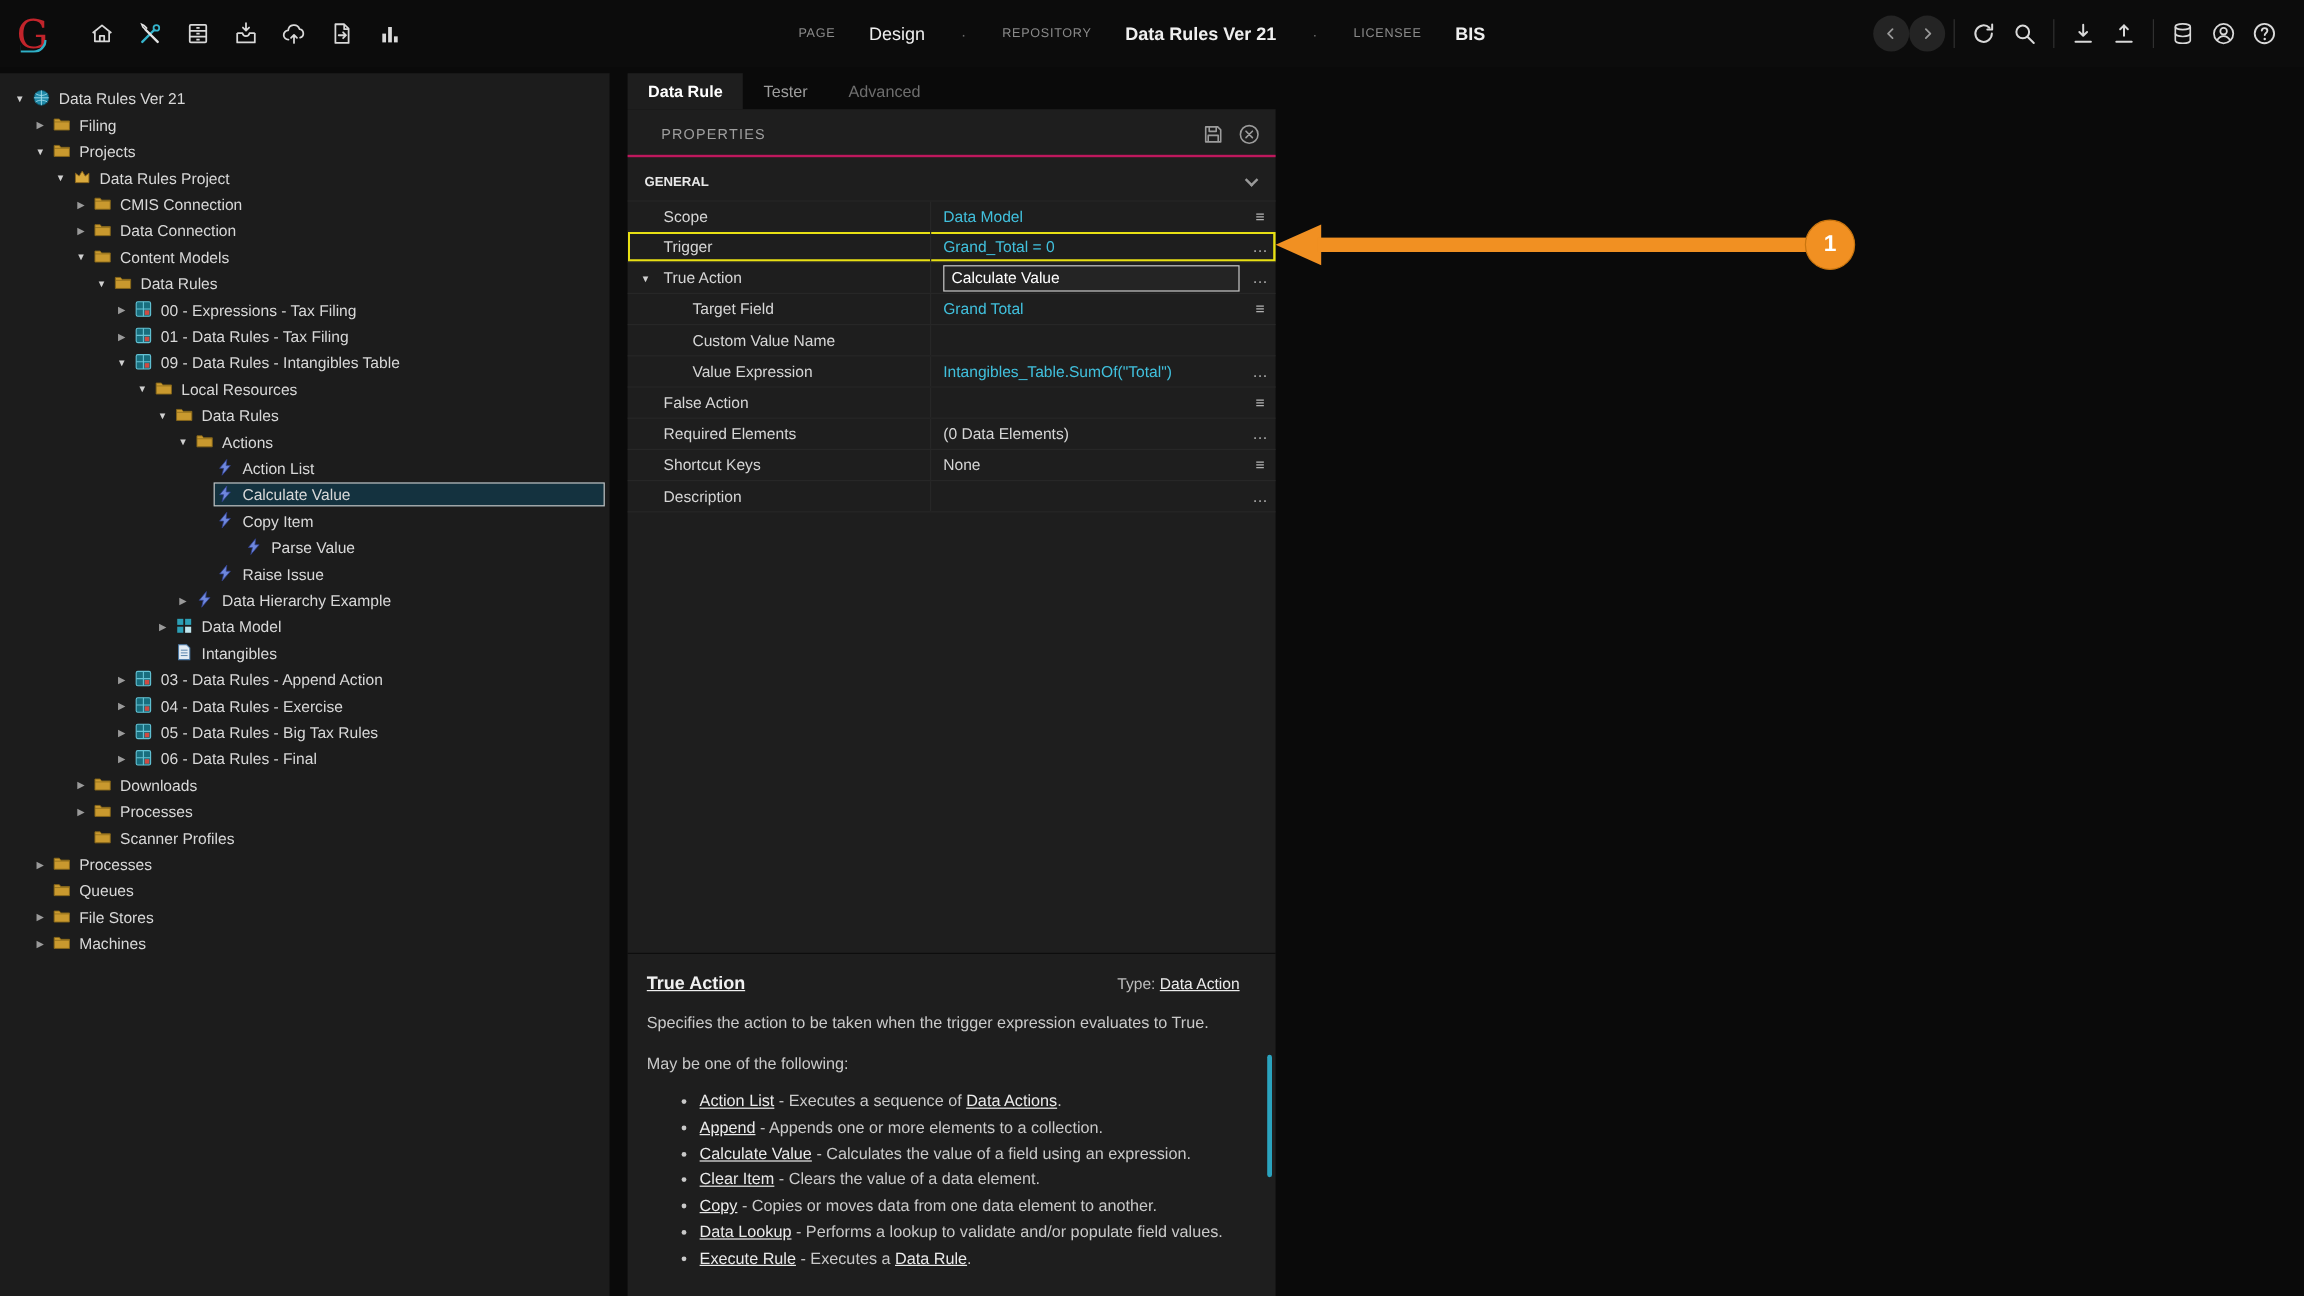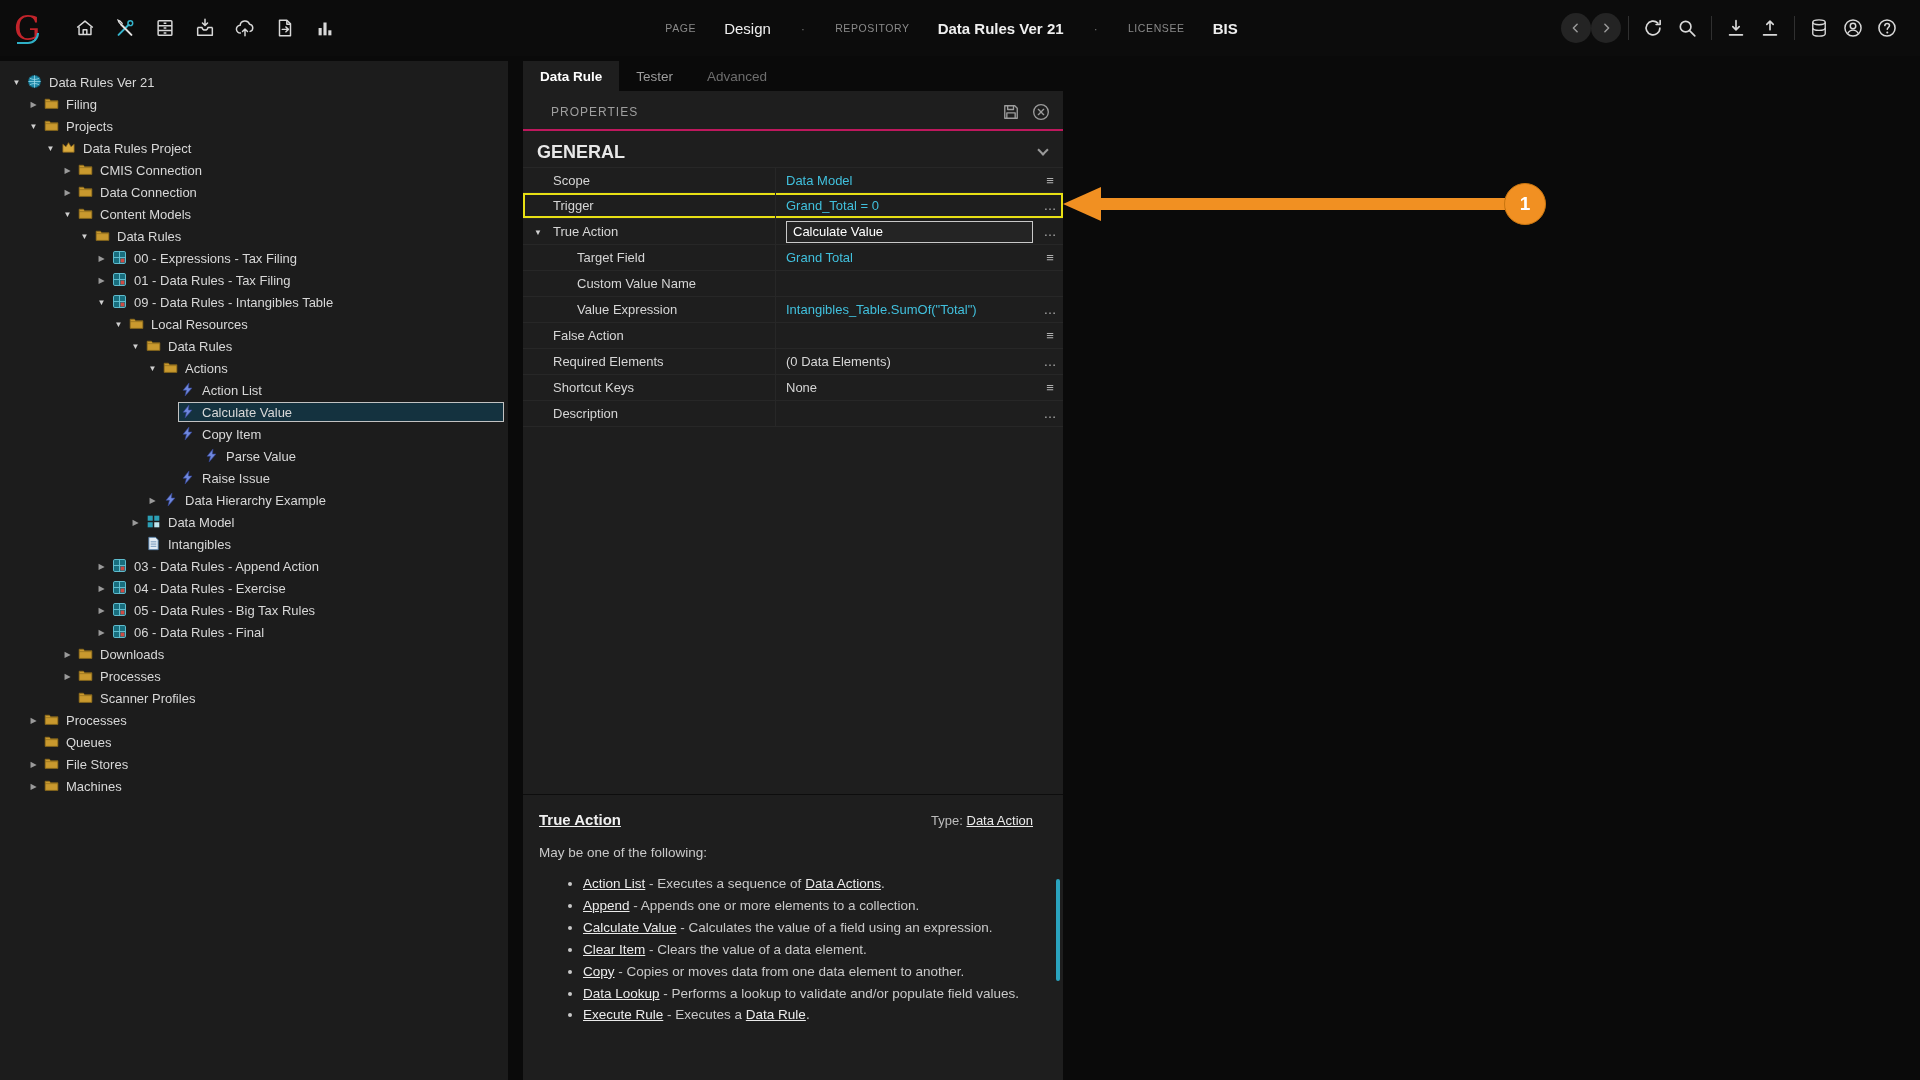--- a/index.html
+++ b/index.html
@@ -51,21 +51,21 @@
   .tab.muted { color:#6e6e6e; }
   .panel-body { flex:1; background:#1e1e1e; display:flex; flex-direction:column; position:relative; }
   .props-header { height:36px; margin-top:4px; flex:none; display:flex; align-items:center;
                   justify-content:space-between; padding:0 12px 0 28px; border-bottom:2px solid #be185d; }
   .props-title { font-size:12px; letter-spacing:1px; color:#9f9f9f; }
   .hdr-icons { display:flex; gap:10px; }
   .hdr-icon { width:20px; height:20px; cursor:pointer; }
   .hdr-icon svg { width:20px; height:20px; }
   .section-row { height:30px; margin-top:6px; flex:none; display:flex; align-items:center;
                  justify-content:space-between; padding:0 16px 0 14px; }
-  .section-title { font-weight:bold; font-size:18px; color:#e8e8e8;text-align:right; }
+  .section-title { font-weight:bold; font-size:11px; color:#e8e8e8;text-align:right; }
   .chevron-down { width:8px; height:8px; border-right:2px solid #9a9a9a; border-bottom:2px solid #9a9a9a;
                   transform:rotate(45deg); margin-top:-4px; }
 
   .prop-grid { flex:none; }
   .prop-row { display:flex; align-items:stretch; height:26px; border-bottom:1px solid #272727; position:relative; }
   .prop-row:first-child { border-top:1px solid #272727; }
   .prop-row.highlighted { box-shadow: inset 0 0 0 2px #e8e014; z-index:2; }
   .prop-label { width:252px; flex:none; display:flex; align-items:center; padding-left:30px;
                 font-size:13px; color:#d6d6d6; }
   .prop-label.indent { padding-left:54px; }
@@ -760,20 +760,21 @@
       </div>
     <div class="spacer"></div>
     <div class="help-pane">
       <div class="help-title-row">
         <span class="help-title">True Action</span>
         <span class="help-type">
           <span>Type:</span>
           <span class="hlink">Data Action</span>
         </span>
       </div>
+      <p class="help-desc">Specifies the action to be taken when the trigger expression evaluates to True.</p>
       <p class="help-sub">May be one of the following:</p>
       <ul class="help-bullets" id="help-bullets">
           <li><span class="hlink">Action List</span><span> - Executes a sequence of </span><span class="hlink">Data Actions</span><span>.</span></li>
           <li><span class="hlink">Append</span><span> - Appends one or more elements to a collection.</span></li>
           <li><span class="hlink">Calculate Value</span><span> - Calculates the value of a field using an expression.</span></li>
           <li><span class="hlink">Clear Item</span><span> - Clears the value of a data element.</span></li>
           <li><span class="hlink">Copy</span><span> - Copies or moves data from one data element to another.</span></li>
           <li><span class="hlink">Data Lookup</span><span> - Performs a lookup to validate and/or populate field values.</span></li>
           <li><span class="hlink">Execute Rule</span><span> - Executes a </span><span class="hlink">Data Rule</span><span>.</span></li>
         </ul>

